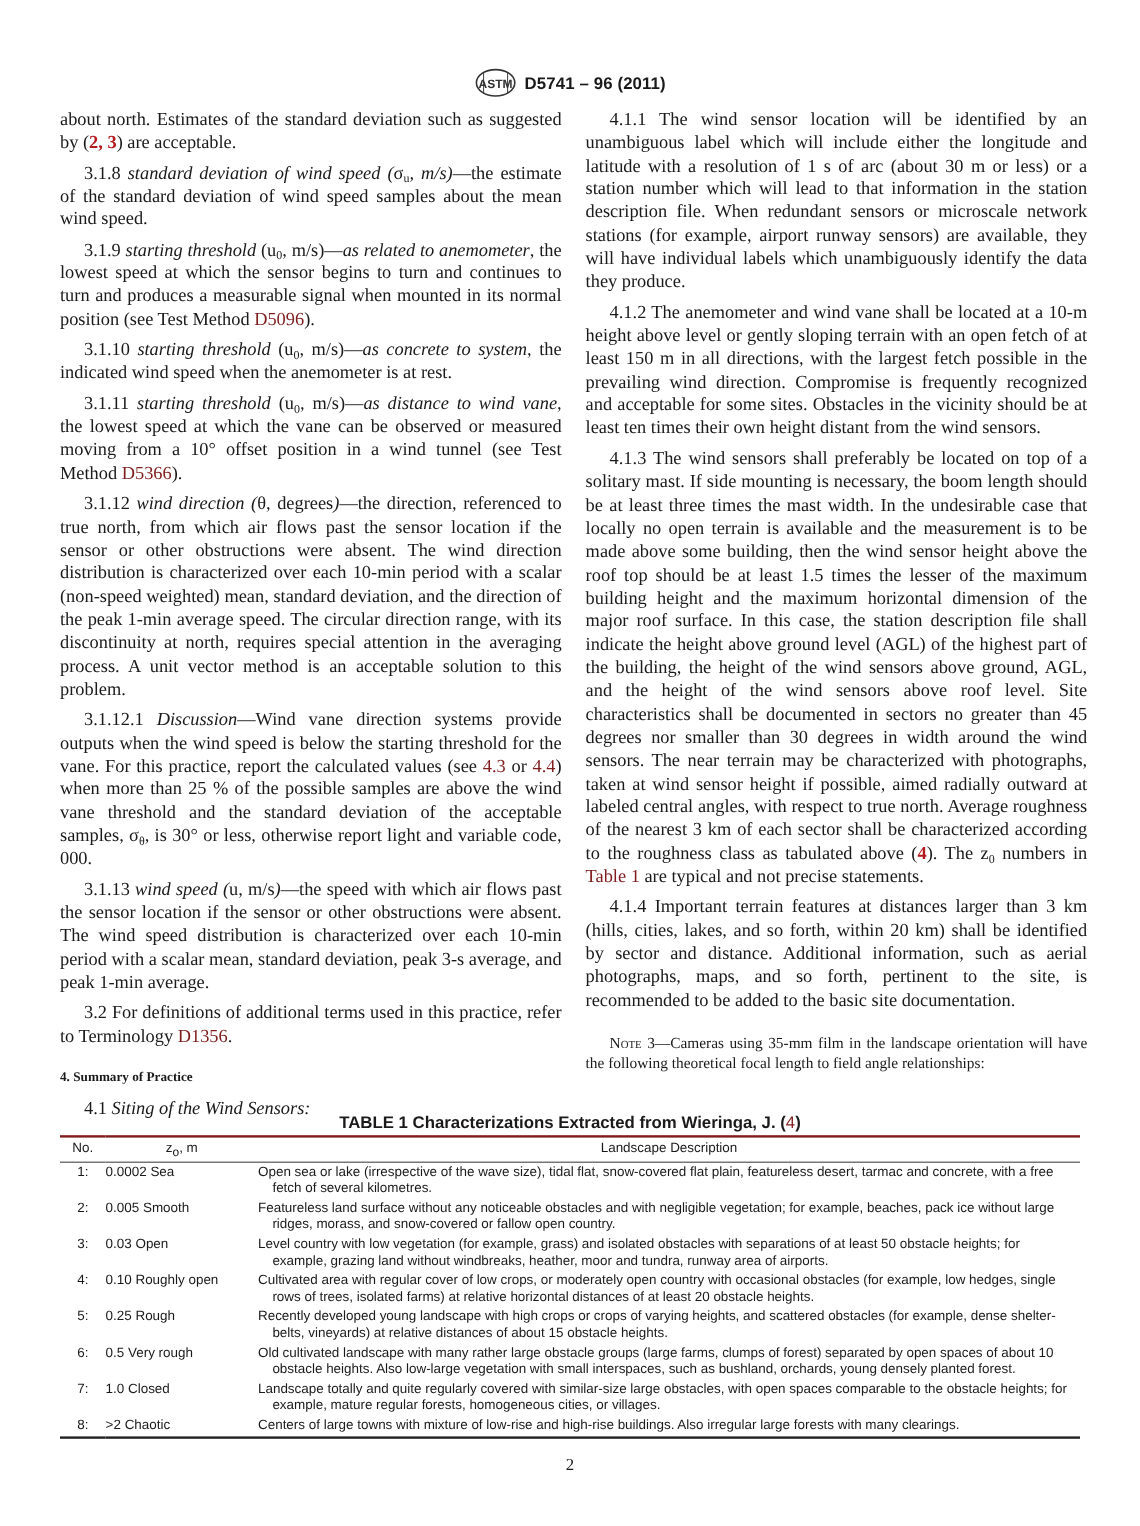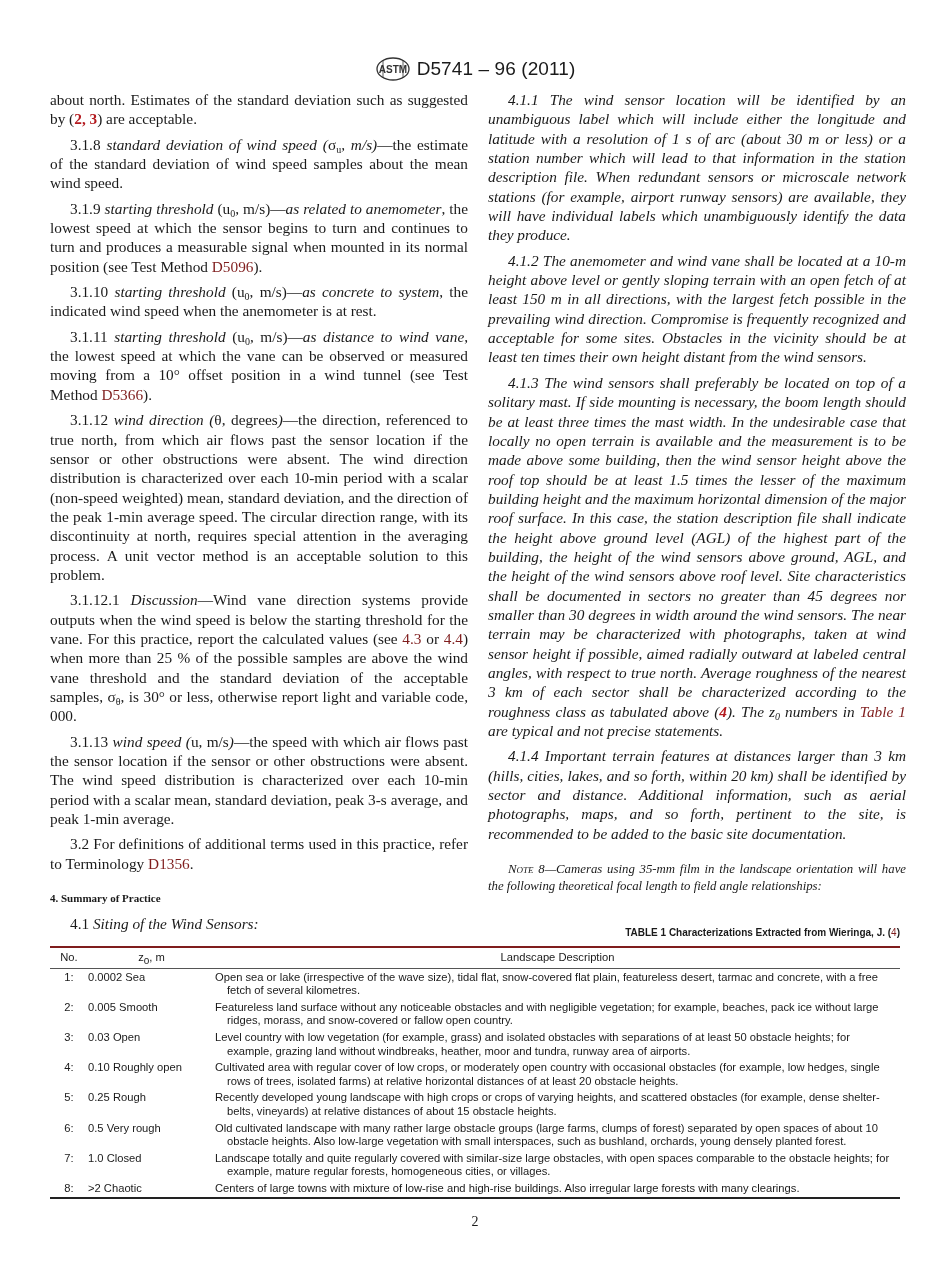--- a/index.html
+++ b/index.html
@@ -1,35 +1,35 @@
 <!DOCTYPE html>
 <html><head>
 <meta charset="utf-8">
 <style>
   html, body { margin: 0; padding: 0; background: #ffffff; }
   body { width: 950px; height: 1272px; position: relative; overflow: hidden; color: #1a1a1a; }
 
   .header { position: absolute; top: 56px; left: 0; width: 950px; text-align: center; }
   .header-inner { display: inline-flex; align-items: center; gap: 6px; }
   .logo { width: 36px; height: 26px; display: inline-block; }
-  .doc-id { font-family: "Liberation Sans", sans-serif; font-weight: normal; font-size: 19px; letter-spacing: 0.1px; }
+  .doc-id { font-family: "Liberation Sans", sans-serif; font-weight: bold; font-size: 14px; letter-spacing: 0.1px; }
 
   .col { position: absolute; top: 90px; width: 418px; font-family: "Liberation Serif", serif; font-size: 15.3px; line-height: 19.35px; text-align: justify; }
   .col-left { left: 50px; }
-  .col-right { left: 488px; font-style: italic; }
+  .col-right { left: 488px; }
   .p { margin: 0 0 6px 0; text-indent: 20px; }
   .p.noindent { text-indent: 0; }
   .link { color: #7f1d1d; }
   .boldlink { color: #b3191e; font-weight: bold; }
   sub { font-size: 10px; vertical-align: -3px; line-height: 0; }
   .h4 { font-weight: bold; font-size: 11px; margin: 16px 0 6px 0; text-indent: 0; }
   .note { font-size: 12.8px; line-height: 16.5px; text-indent: 20px; margin-top: 18px; }
   .smallcaps { font-variant: small-caps; }
 
-  .table-title { position: absolute; top: 927px; left: 50px; width: 850px; text-align: right; font-family: "Liberation Sans", sans-serif; font-weight: bold; font-size: 10px; }
+  .table-title { position: absolute; top: 927px; left: 50px; width: 850px; text-align: center; font-family: "Liberation Sans", sans-serif; font-weight: bold; font-size: 14px; }
   table.tbl { position: absolute; top: 946px; left: 50px; width: 850px; border-collapse: collapse; font-family: "Liberation Sans", sans-serif; font-size: 11.2px; line-height: 13.6px; color: #1a1a1a; }
   table.tbl thead tr { border-top: 2px solid #7f1d1d; border-bottom: 1px solid #555; }
   table.tbl th { font-weight: normal; padding: 3px 0 3px 0; }
   table.tbl td { vertical-align: top; padding: 2px 0 1px 0; }
   table.tbl tbody tr:last-child { border-bottom: 2px solid #222; }
   .c-no { width: 38px; text-align: center; }
   .c-z { width: 127px; text-align: left; padding-left: 2px; }
   th.c-z { text-align: center; padding-left: 0; }
   .c-desc { text-align: left; }
   th.c-desc { text-align: center; }
@@ -76,21 +76,21 @@
   <p class="p h4">4. Summary of Practice</p>
 
   <p class="p"><span>4.1 </span><i>Siting of the Wind Sensors:</i></p>
 </div>
 
 <div class="col col-right">
   <p class="p">4.1.1 The wind sensor location will be identified by an unambiguous label which will include either the longitude and latitude with a resolution of 1 s of arc (about 30 m or less) or a station number which will lead to that information in the station description file. When redundant sensors or microscale network stations (for example, airport runway sensors) are available, they will have individual labels which unambiguously identify the data they produce.</p>
   <p class="p">4.1.2 The anemometer and wind vane shall be located at a 10-m height above level or gently sloping terrain with an open fetch of at least 150 m in all directions, with the largest fetch possible in the prevailing wind direction. Compromise is frequently recognized and acceptable for some sites. Obstacles in the vicinity should be at least ten times their own height distant from the wind sensors.</p>
   <p class="p"><span>4.1.3 The wind sensors shall preferably be located on top of a solitary mast. If side mounting is necessary, the boom length should be at least three times the mast width. In the undesirable case that locally no open terrain is available and the measurement is to be made above some building, then the wind sensor height above the roof top should be at least 1.5 times the lesser of the maximum building height and the maximum horizontal dimension of the major roof surface. In this case, the station description file shall indicate the height above ground level (AGL) of the highest part of the building, the height of the wind sensors above ground, AGL, and the height of the wind sensors above roof level. Site characteristics shall be documented in sectors no greater than 45 degrees nor smaller than 30 degrees in width around the wind sensors. The near terrain may be characterized with photographs, taken at wind sensor height if possible, aimed radially outward at labeled central angles, with respect to true north. Average roughness of the nearest 3 km of each sector shall be characterized according to the roughness class as tabulated above (</span><a class="boldlink">4</a><span>). The z</span><sub>0</sub><span> numbers in </span><a class="link">Table 1</a><span> are typical and not precise statements.</span></p>
   <p class="p">4.1.4 Important terrain features at distances larger than 3 km (hills, cities, lakes, and so forth, within 20 km) shall be identified by sector and distance. Additional information, such as aerial photographs, maps, and so forth, pertinent to the site, is recommended to be added to the basic site documentation.</p>
-  <p class="p note"><span class="smallcaps">Note 8</span><span>—Cameras using 35-mm film in the landscape orientation will have the following theoretical focal length to field angle relationships:</span></p>
+  <p class="p note"><span class="smallcaps">Note 3</span><span>—Cameras using 35-mm film in the landscape orientation will have the following theoretical focal length to field angle relationships:</span></p>
 </div>
 
 <div class="table-title"><span>TABLE 1 Characterizations Extracted from Wieringa, J. (</span><a class="link" style="font-weight:normal">4</a><span>)</span></div>
 
 <table class="tbl">
   <thead>
     <tr>
       <th class="c-no">No.</th>
       <th class="c-z"><span>z</span><sub>o</sub><span>, m</span></th>
       <th class="c-desc">Landscape Description</th>

